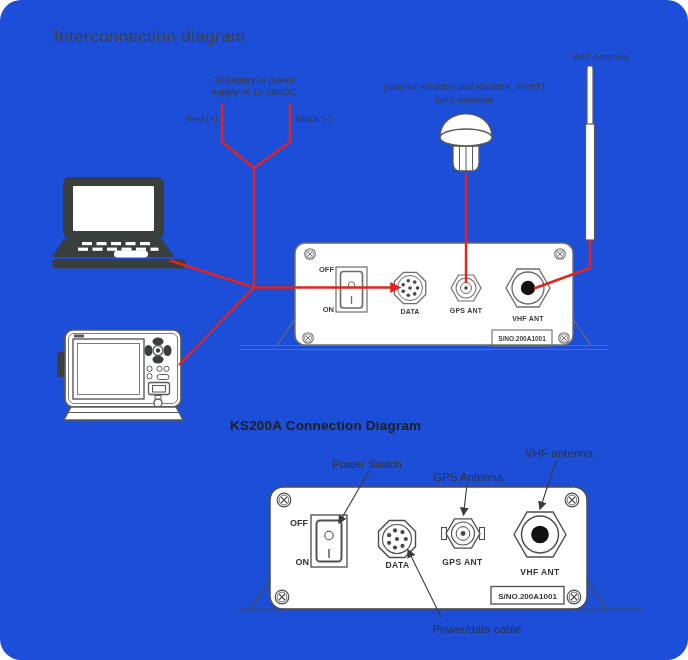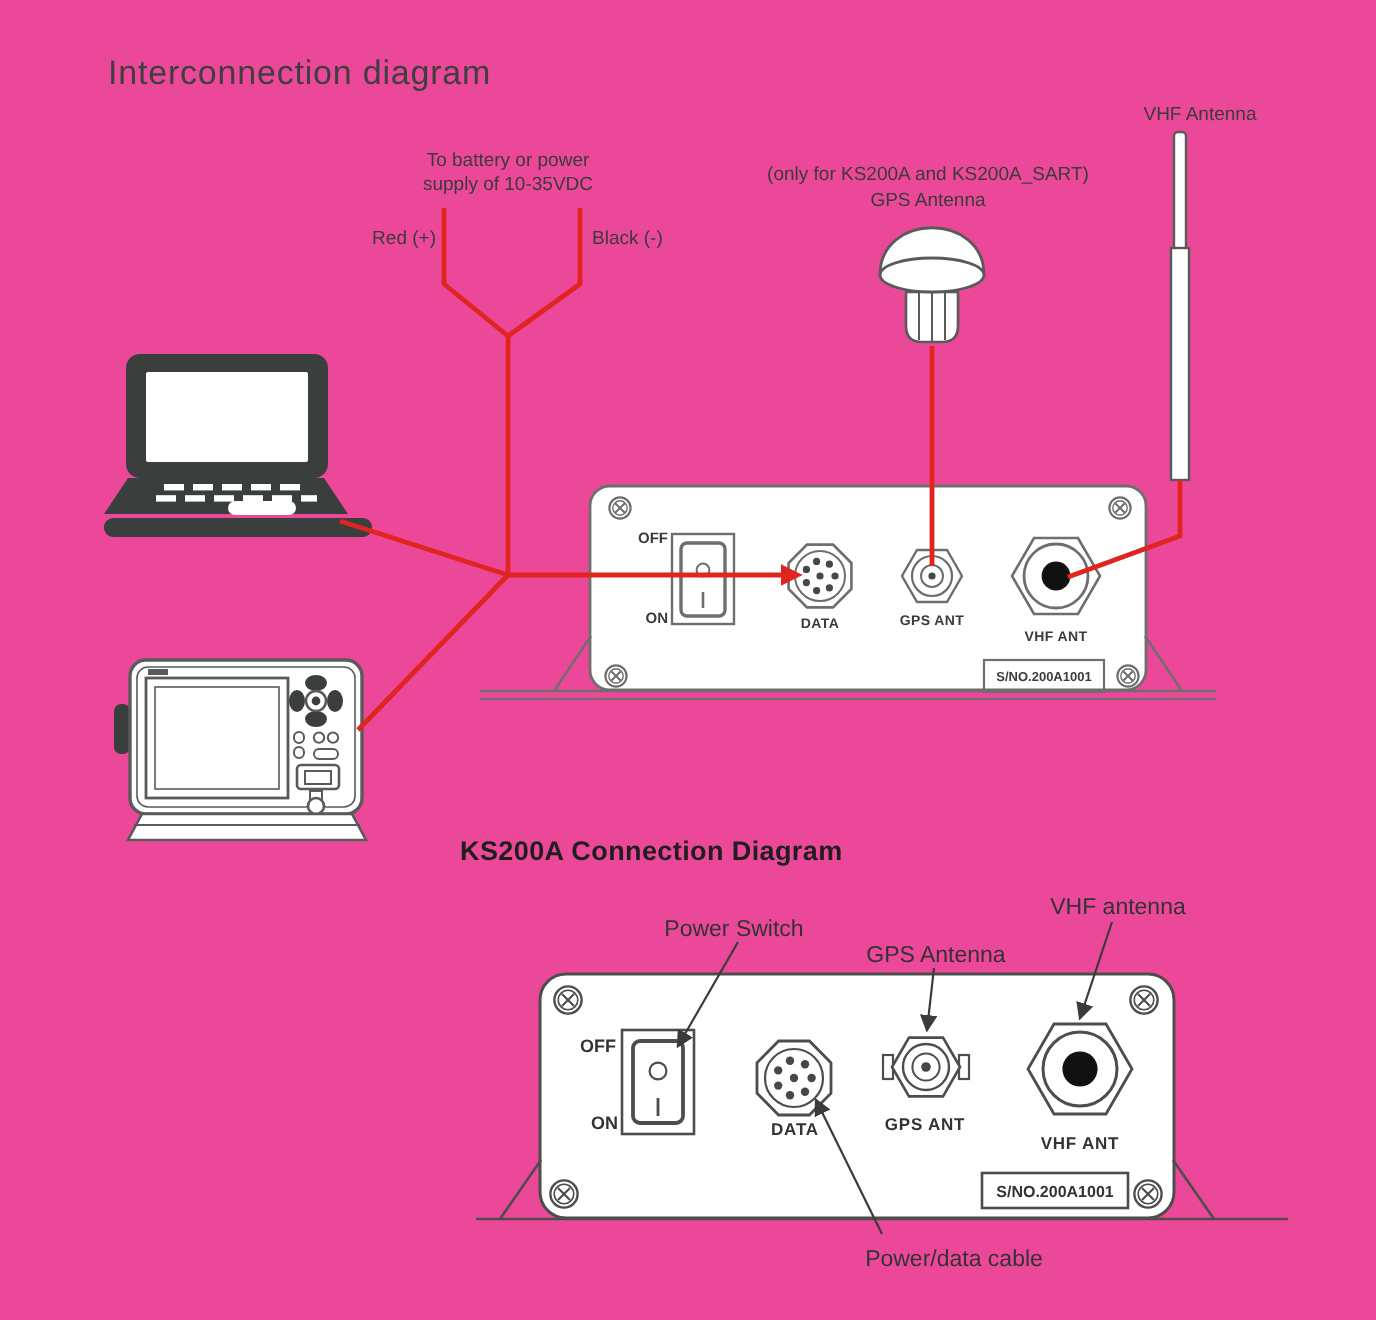--- a/index.html
+++ b/index.html
@@ -1,16 +1,16 @@
 <!DOCTYPE html>
 <html style="--wire-red: #e0241f; --diagram-line: #5a5a5a; --panel1-line: #6e6e6e; --panel2-line: #4d4d4d; --device-dark: #3a3f3d; --text-dark: #3b3b3b;"><head>
 <meta charset="utf-8">
 <style>
   html,body{margin:0;padding:0;background:#ffffff;}
-  .stage{position:relative;width:688px;height:660px;background:#ec4899;overflow:hidden;}
+  .stage{position:relative;width:688px;height:660px;background:#1d4ed8;overflow:hidden;border-radius:21px;}
   svg{display:block;}
   text{font-family:"Liberation Sans","DejaVu Sans",sans-serif;fill:var(--text-dark,#3b3b3b);}
   .t-title{font-size:17px;fill:#3f3f3f;letter-spacing:.4px;}
   .t-sm{font-size:9.5px;}
   .t-mid{font-size:11.5px;fill:#333;}
   .t-h2{font-size:13.5px;font-weight:bold;fill:#1f1f1f;letter-spacing:.2px;}
   .t-p1{font-size:7px;font-weight:bold;letter-spacing:.2px;}
   .t-p1onoff{font-size:7.5px;font-weight:bold;}
   .t-p1serial{font-size:6.5px;font-weight:bold;}
   .t-p2{font-size:8.5px;font-weight:bold;fill:#333;letter-spacing:.4px;}

